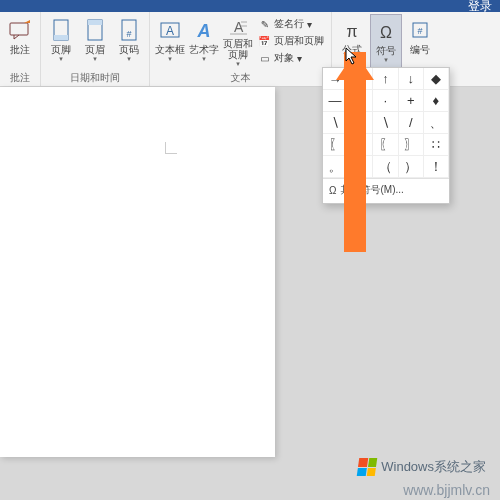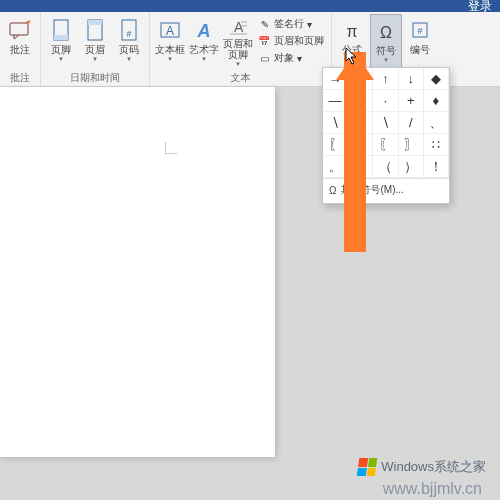--- a/index.html
+++ b/index.html
@@ -29,21 +29,21 @@
     .symbol-panel { position: absolute; top: 67px; left: 322px; width: 128px; background: #fff; border: 1px solid #c8c8c8; box-shadow: 2px 3px 8px rgba(0,0,0,0.2); z-index: 100; padding-bottom: 2px; }
     .sym-grid { display: grid; grid-template-columns: repeat(5, 1fr); }
     .sym-cell { height: 22px; border-right: 1px solid #eee; border-bottom: 1px solid #eee; display: flex; align-items: center; justify-content: center; font-size: 13px; color: #333; cursor: pointer; }
     .more-symbols { display: flex; align-items: center; gap: 4px; padding: 4px 6px; font-size: 10px; color: #444; border-top: 1px solid #e0e0e0; cursor: pointer; }
     
     .callout-arrow { position: absolute; left: 336px; top: 52px; z-index: 200; pointer-events: none; }
     
     .cursor { position: absolute; left: 345px; top: 47px; z-index: 210; pointer-events: none; }
     
     .watermark { position: absolute; bottom: 24px; right: 14px; display: flex; align-items: center; gap: 5px; font-size: 13px; color: #5a6b7b; }
-    .watermark-url { position: absolute; bottom: 2px; right: 18px; font-size: 16px; color: #8a96a3; }
+    .watermark-url { position: absolute; bottom: 2px; right: 10px; font-size: 14px; color: #8a96a3; }
     .win-logo { width: 18px; height: 18px; display: grid; grid-template-columns: 1fr 1fr; grid-template-rows: 1fr 1fr; gap: 1px; transform: skewX(-8deg); }
     .win-logo span:nth-child(1){background:#f25022;} .win-logo span:nth-child(2){background:#7fba00;}
     .win-logo span:nth-child(3){background:#00a4ef;} .win-logo span:nth-child(4){background:#ffb900;}
     
     svg { display: block; }
   </style>
 </head>
 <body>
 
 <div class="titlebar">

